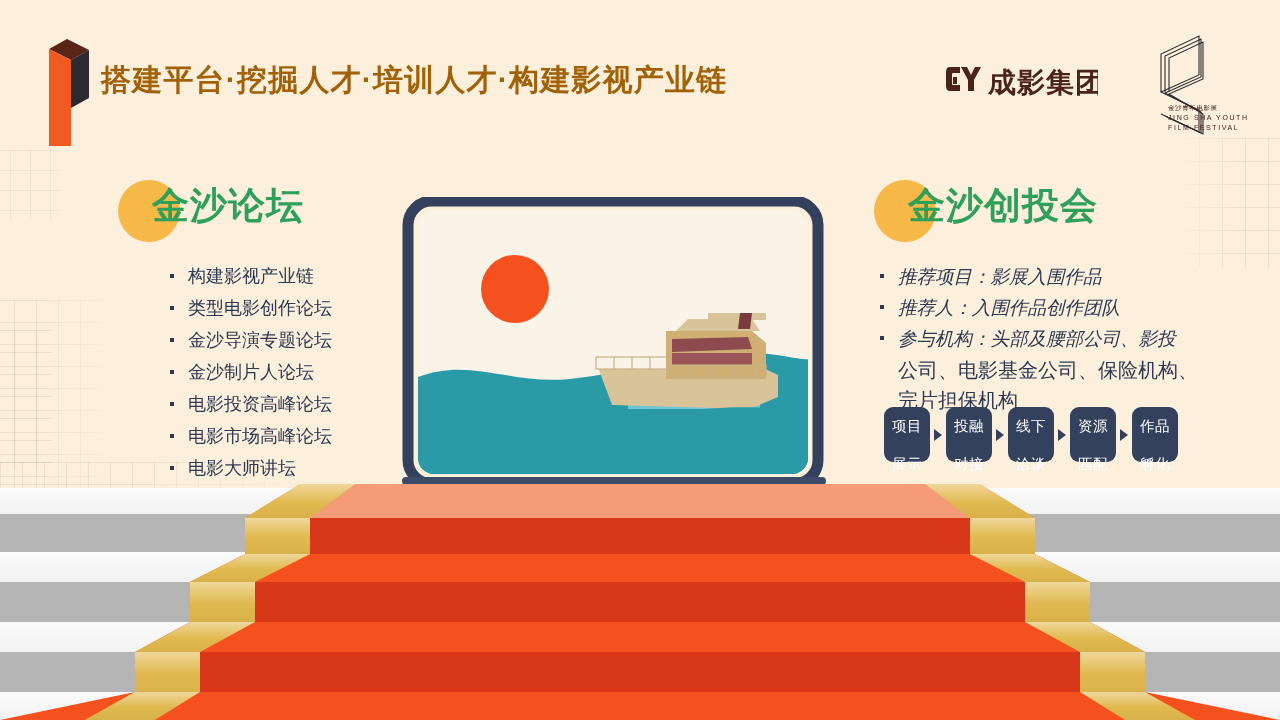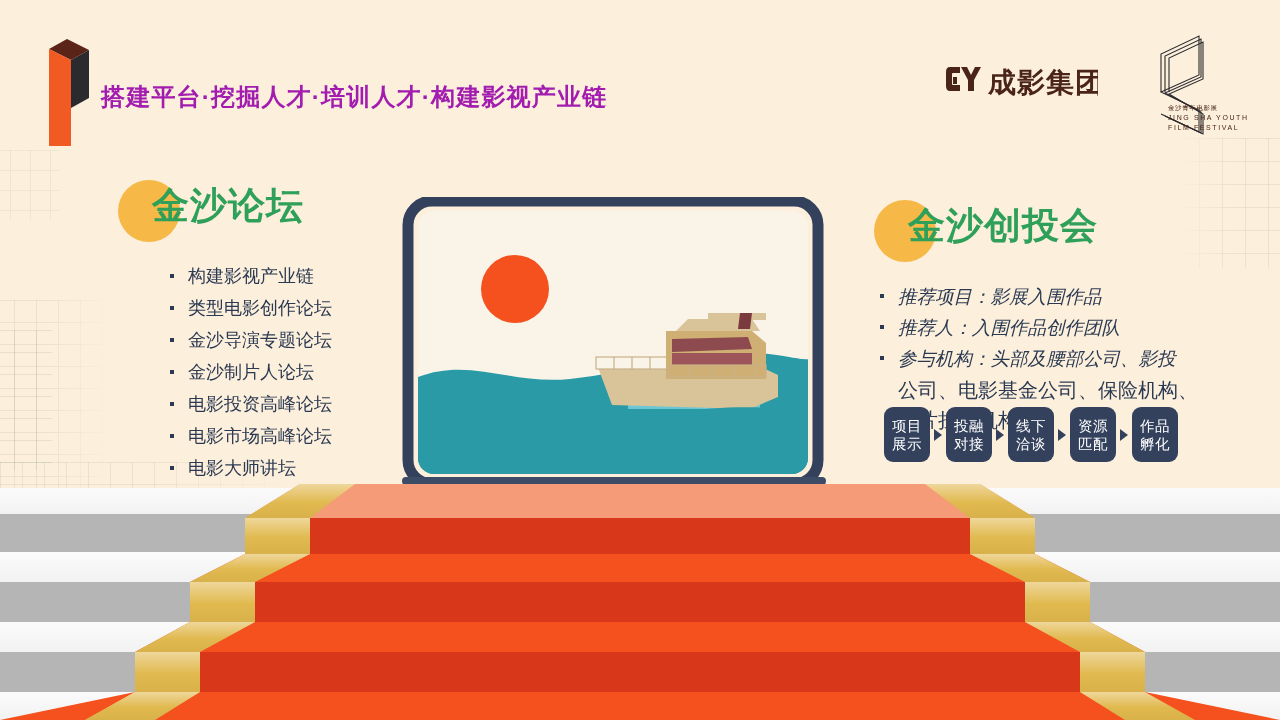--- a/index.html
+++ b/index.html
@@ -53,33 +53,33 @@
     background-size:22px 22px;
     -webkit-mask-image:linear-gradient(to right, #000 45%, transparent 100%);
             mask-image:linear-gradient(to right, #000 45%, transparent 100%);
   }
 
   
   .header{position:absolute;left:0;top:0;width:1280px;height:140px;}
   .bookmark{position:absolute;left:49px;top:36px;width:50px;height:110px;}
   .hdr-title{
     position:absolute;left:101px;top:60px;
-    font-size:24px;font-weight:bold;letter-spacing:1.2px;
-    color:#a21caf;white-space:nowrap;margin-top:21px;
+    font-size:30px;font-weight:bold;letter-spacing:1.2px;
+    color:#a16207;white-space:nowrap;
   }
   .logo-cy{position:absolute;left:946px;top:57px;width:152px;height:44px;}
   .logo-fest{position:absolute;left:1147px;top:32px;width:90px;height:105px;}
   .fest-cn{position:absolute;left:1168px;top:104px;font-size:6.5px;color:#4A2418;letter-spacing:.6px;white-space:nowrap;}
   .fest-en1{position:absolute;left:1168px;top:114px;font-size:7px;color:#4A2418;letter-spacing:1.6px;white-space:nowrap;}
   .fest-en2{position:absolute;left:1168px;top:124px;font-size:7px;color:#4A2418;letter-spacing:1.6px;white-space:nowrap;}
 
   
   .col{position:absolute;}
   .col-left{left:110px;top:178px;width:300px;}
-  .col-right{left:868px;top:178px;width:345px;margin-top:20px;}
+  .col-right{left:868px;top:178px;width:345px;}
 
   .sec-head{position:relative;height:72px;}
   .sec-dot{
     position:absolute;left:8px;top:2px;width:62px;height:62px;border-radius:50%;
     background:#F6B846;
   }
   .sec-title{
     position:absolute;left:42px;top:3px;
     font-size:37px;font-weight:bold;letter-spacing:1px;
     color:#2EA05A;white-space:nowrap;
@@ -102,21 +102,21 @@
   .col-right .bullets li{font-size:18.5px;line-height:30px;margin-bottom:1px;font-style:italic;}
   .cont-line{padding-left:22px;color:#2B3A52;font-size:20px;line-height:30px;}
 
   
   .steps{position:absolute;left:884px;top:407px;display:flex;align-items:center;}
   .step{
     width:46px;height:55px;border-radius:9px;background:#33415C;
     color:#FFFFFF;display:flex;flex-direction:column;align-items:center;
     justify-content:center;font-size:14.5px;line-height:18px;letter-spacing:.5px;
   }
-  .step span{display:block;}
+  .step span{display:block;margin-top:20px;}
   .step-arrow{
     width:0;height:0;margin:0 4px;
     border-left:8px solid #33415C;
     border-top:6px solid transparent;
     border-bottom:6px solid transparent;
   }
 
   
   .laptop{position:absolute;left:400px;top:197px;width:448px;height:300px;}
 

